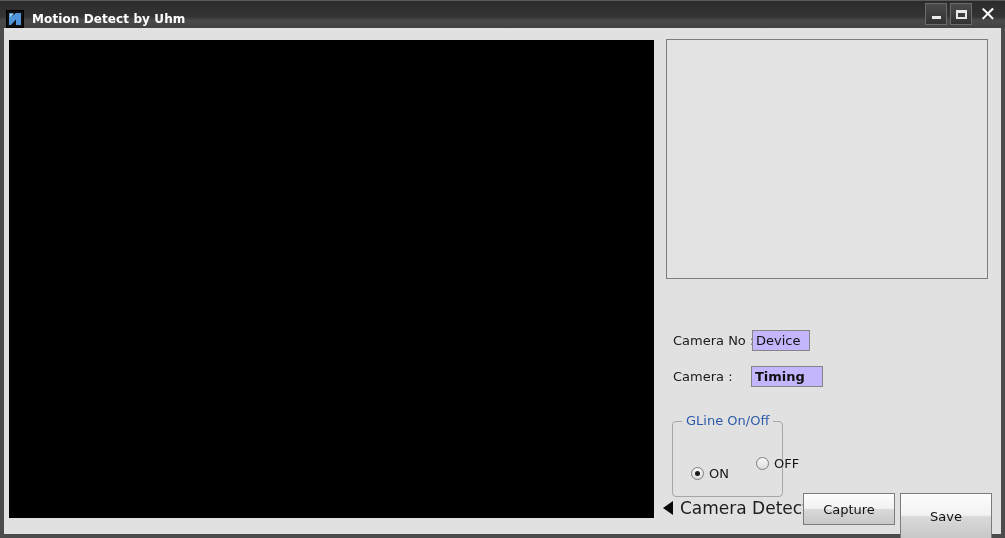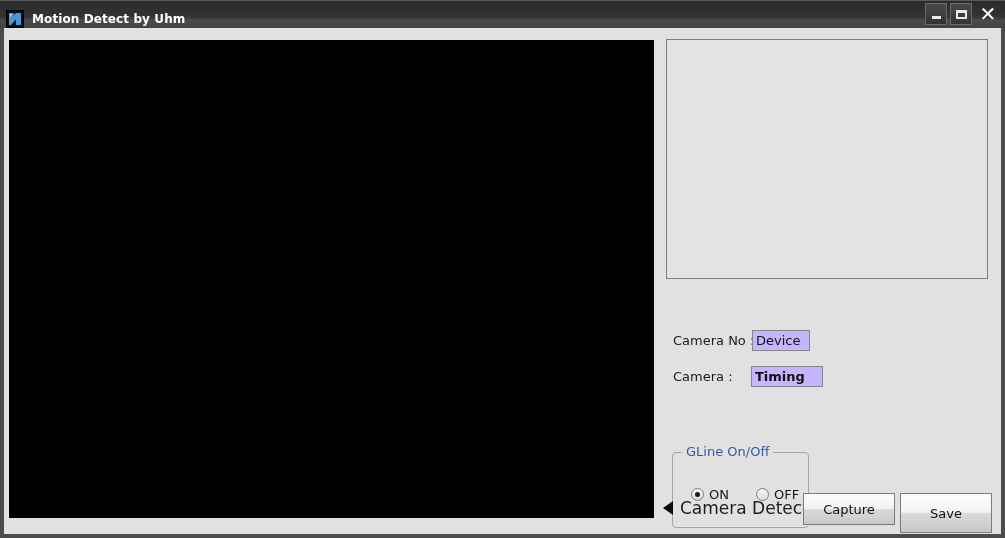--- a/index.html
+++ b/index.html
@@ -205,21 +205,21 @@
     position: absolute;
     top: -9px;
     left: 9px;
     background: #e1e1e1;
     padding: 0 4px;
     font-size: 13px;
     color: #2c5aa8;
     font-family: "DejaVu Sans", sans-serif;
     white-space: nowrap;
   }
-  #gline-group { left: 668px; top: 393px; width: 137px; height: 76px; margin-top: 31px; }
+  #gline-group { left: 668px; top: 393px; width: 111px; height: 76px; }
   #check-mode-group { left: 820px; top: 329px; width: 166px; height: 140px; }
 
   
   .radio-item {
     position: absolute;
     display: flex;
     align-items: center;
     gap: 5px;
     font-size: 13px;
     color: #151515;
@@ -235,21 +235,21 @@
     flex: 0 0 auto;
   }
   .radio-mark.checked::after {
     content: "";
     position: absolute;
     left: 3px; top: 3px;
     width: 5px; height: 5px;
     border-radius: 50%;
     background: #1a1a1a;
   }
-  #radio-on { left: 18px; top: 34px; }
+  #radio-on { left: 18px; top: 44px; }
   #radio-off { left: 83px; top: 34px; }
 
   
   .check-item {
     position: absolute;
     display: flex;
     align-items: center;
     gap: 7px;
     font-size: 13px;
     color: #151515;
@@ -285,21 +285,21 @@
     box-sizing: border-box;
     font-size: 13px;
     color: #111111;
     display: flex;
     align-items: center;
     justify-content: center;
     font-family: "DejaVu Sans", sans-serif;
     cursor: default;
   }
   #capture-button { left: 799px; top: 465px; width: 92px; height: 32px; }
-  #save-button { left: 896px; top: 465px; width: 92px; height: 40px; }
+  #save-button { left: 896px; top: 465px; width: 92px; height: 46px; }
 </style>
 </head>
 <body>
 
 <div id="app-window">
 
   <div id="title-bar">
     <span class="app-icon">
       <svg width="16" height="16" viewBox="0 0 16 16">
         <polygon points="2,2 7,2 3.2,6.2 9,2 14,2 14,14 9,14 9,8.4 4,14 2,14" fill="#4f93d8"></polygon>

